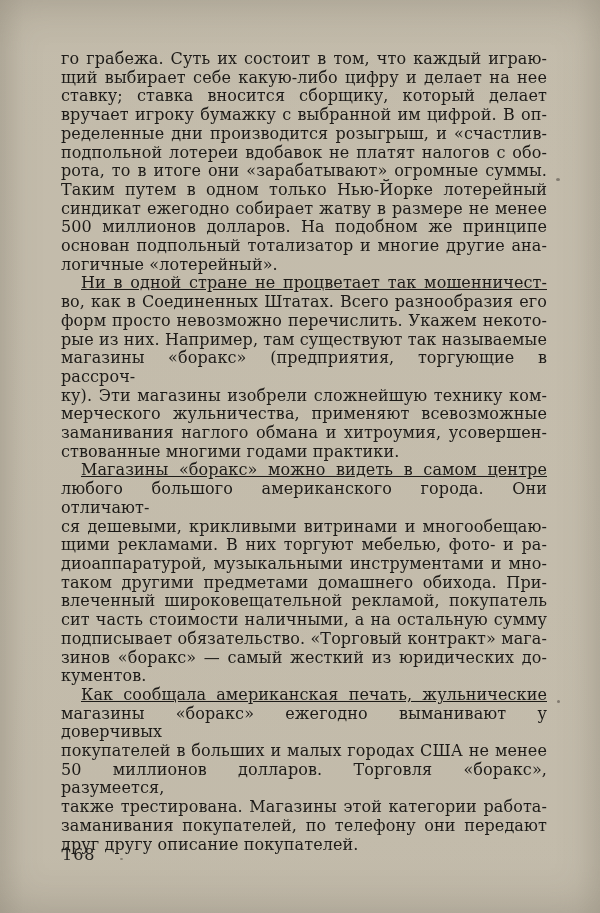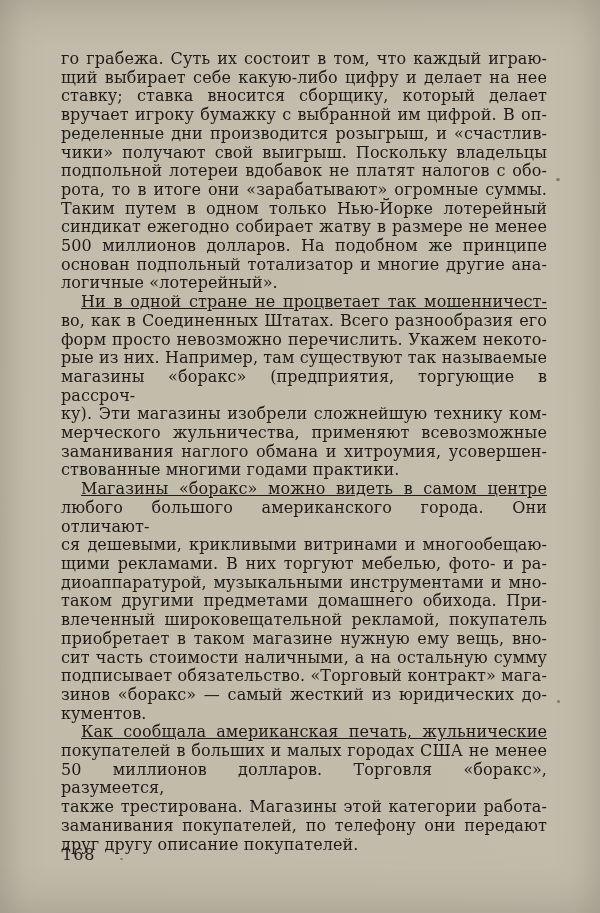--- a/index.html
+++ b/index.html
@@ -70,21 +70,20 @@
 <body>
 
 <div class="page">
   <main class="text-block">
       <div class="paragraph">
         <div class="line">го грабежа. Суть их состоит в том, что каждый играю-</div>
         <div class="line">щий выбирает себе какую-либо цифру и делает на нее</div>
         <div class="line">ставку; ставка вносится сборщику, который делает</div>
         <div class="line">вручает игроку бумажку с выбранной им цифрой. В оп-</div>
         <div class="line">ределенные дни производится розыгрыш, и «счастлив-</div>
-        <div class="line">чики» получают свой выигрыш. Поскольку владельцы</div>
         <div class="line">подпольной лотереи вдобавок не платят налогов с обо-</div>
         <div class="line">рота, то в итоге они «зарабатывают» огромные суммы.</div>
         <div class="line">Таким путем в одном только Нью-Йорке лотерейный</div>
         <div class="line">синдикат ежегодно собирает жатву в размере не менее</div>
         <div class="line">500 миллионов долларов. На подобном же принципе</div>
         <div class="line">основан подпольный тотализатор и многие другие ана-</div>
         <div class="line last">логичные «лотерейный».</div>
       </div>
       <div class="paragraph">
         <div class="line first">Ни в одной стране не процветает так мошенничест-</div>
@@ -98,28 +97,28 @@
         <div class="line last">ствованные многими годами практики.</div>
       </div>
       <div class="paragraph">
         <div class="line first">Магазины «боракс» можно видеть в самом центре</div>
         <div class="line">любого большого американского города. Они отличают-</div>
         <div class="line">ся дешевыми, крикливыми витринами и многообещаю-</div>
         <div class="line">щими рекламами. В них торгуют мебелью, фото- и ра-</div>
         <div class="line">диоаппаратурой, музыкальными инструментами и мно-</div>
         <div class="line">таком другими предметами домашнего обихода. При-</div>
         <div class="line">влеченный широковещательной рекламой, покупатель</div>
-        <div class="line">приобретает в таком магазине нужную ему вещь, вно-</div>
         <div class="line">сит часть стоимости наличными, а на остальную сумму</div>
         <div class="line">подписывает обязательство. «Торговый контракт» мага-</div>
         <div class="line">зинов «боракс» — самый жесткий из юридических до-</div>
         <div class="line last">кументов.</div>
       </div>
       <div class="paragraph">
         <div class="line first">Как сообщала американская печать, жульнические</div>
+        <div class="line">магазины «боракс» ежегодно выманивают у доверчивых</div>
         <div class="line">покупателей в больших и малых городах США не менее</div>
         <div class="line">50 миллионов долларов. Торговля «боракс», разумеется,</div>
         <div class="line">также трестирована. Магазины этой категории работа-</div>
         <div class="line">заманивания покупателей, по телефону они передают</div>
         <div class="line last">друг другу описание покупателей.</div>
       </div>
     </main>
   <div class="page-number">168</div>
   <span class="speck s1"></span>
   <span class="speck s2"></span>

